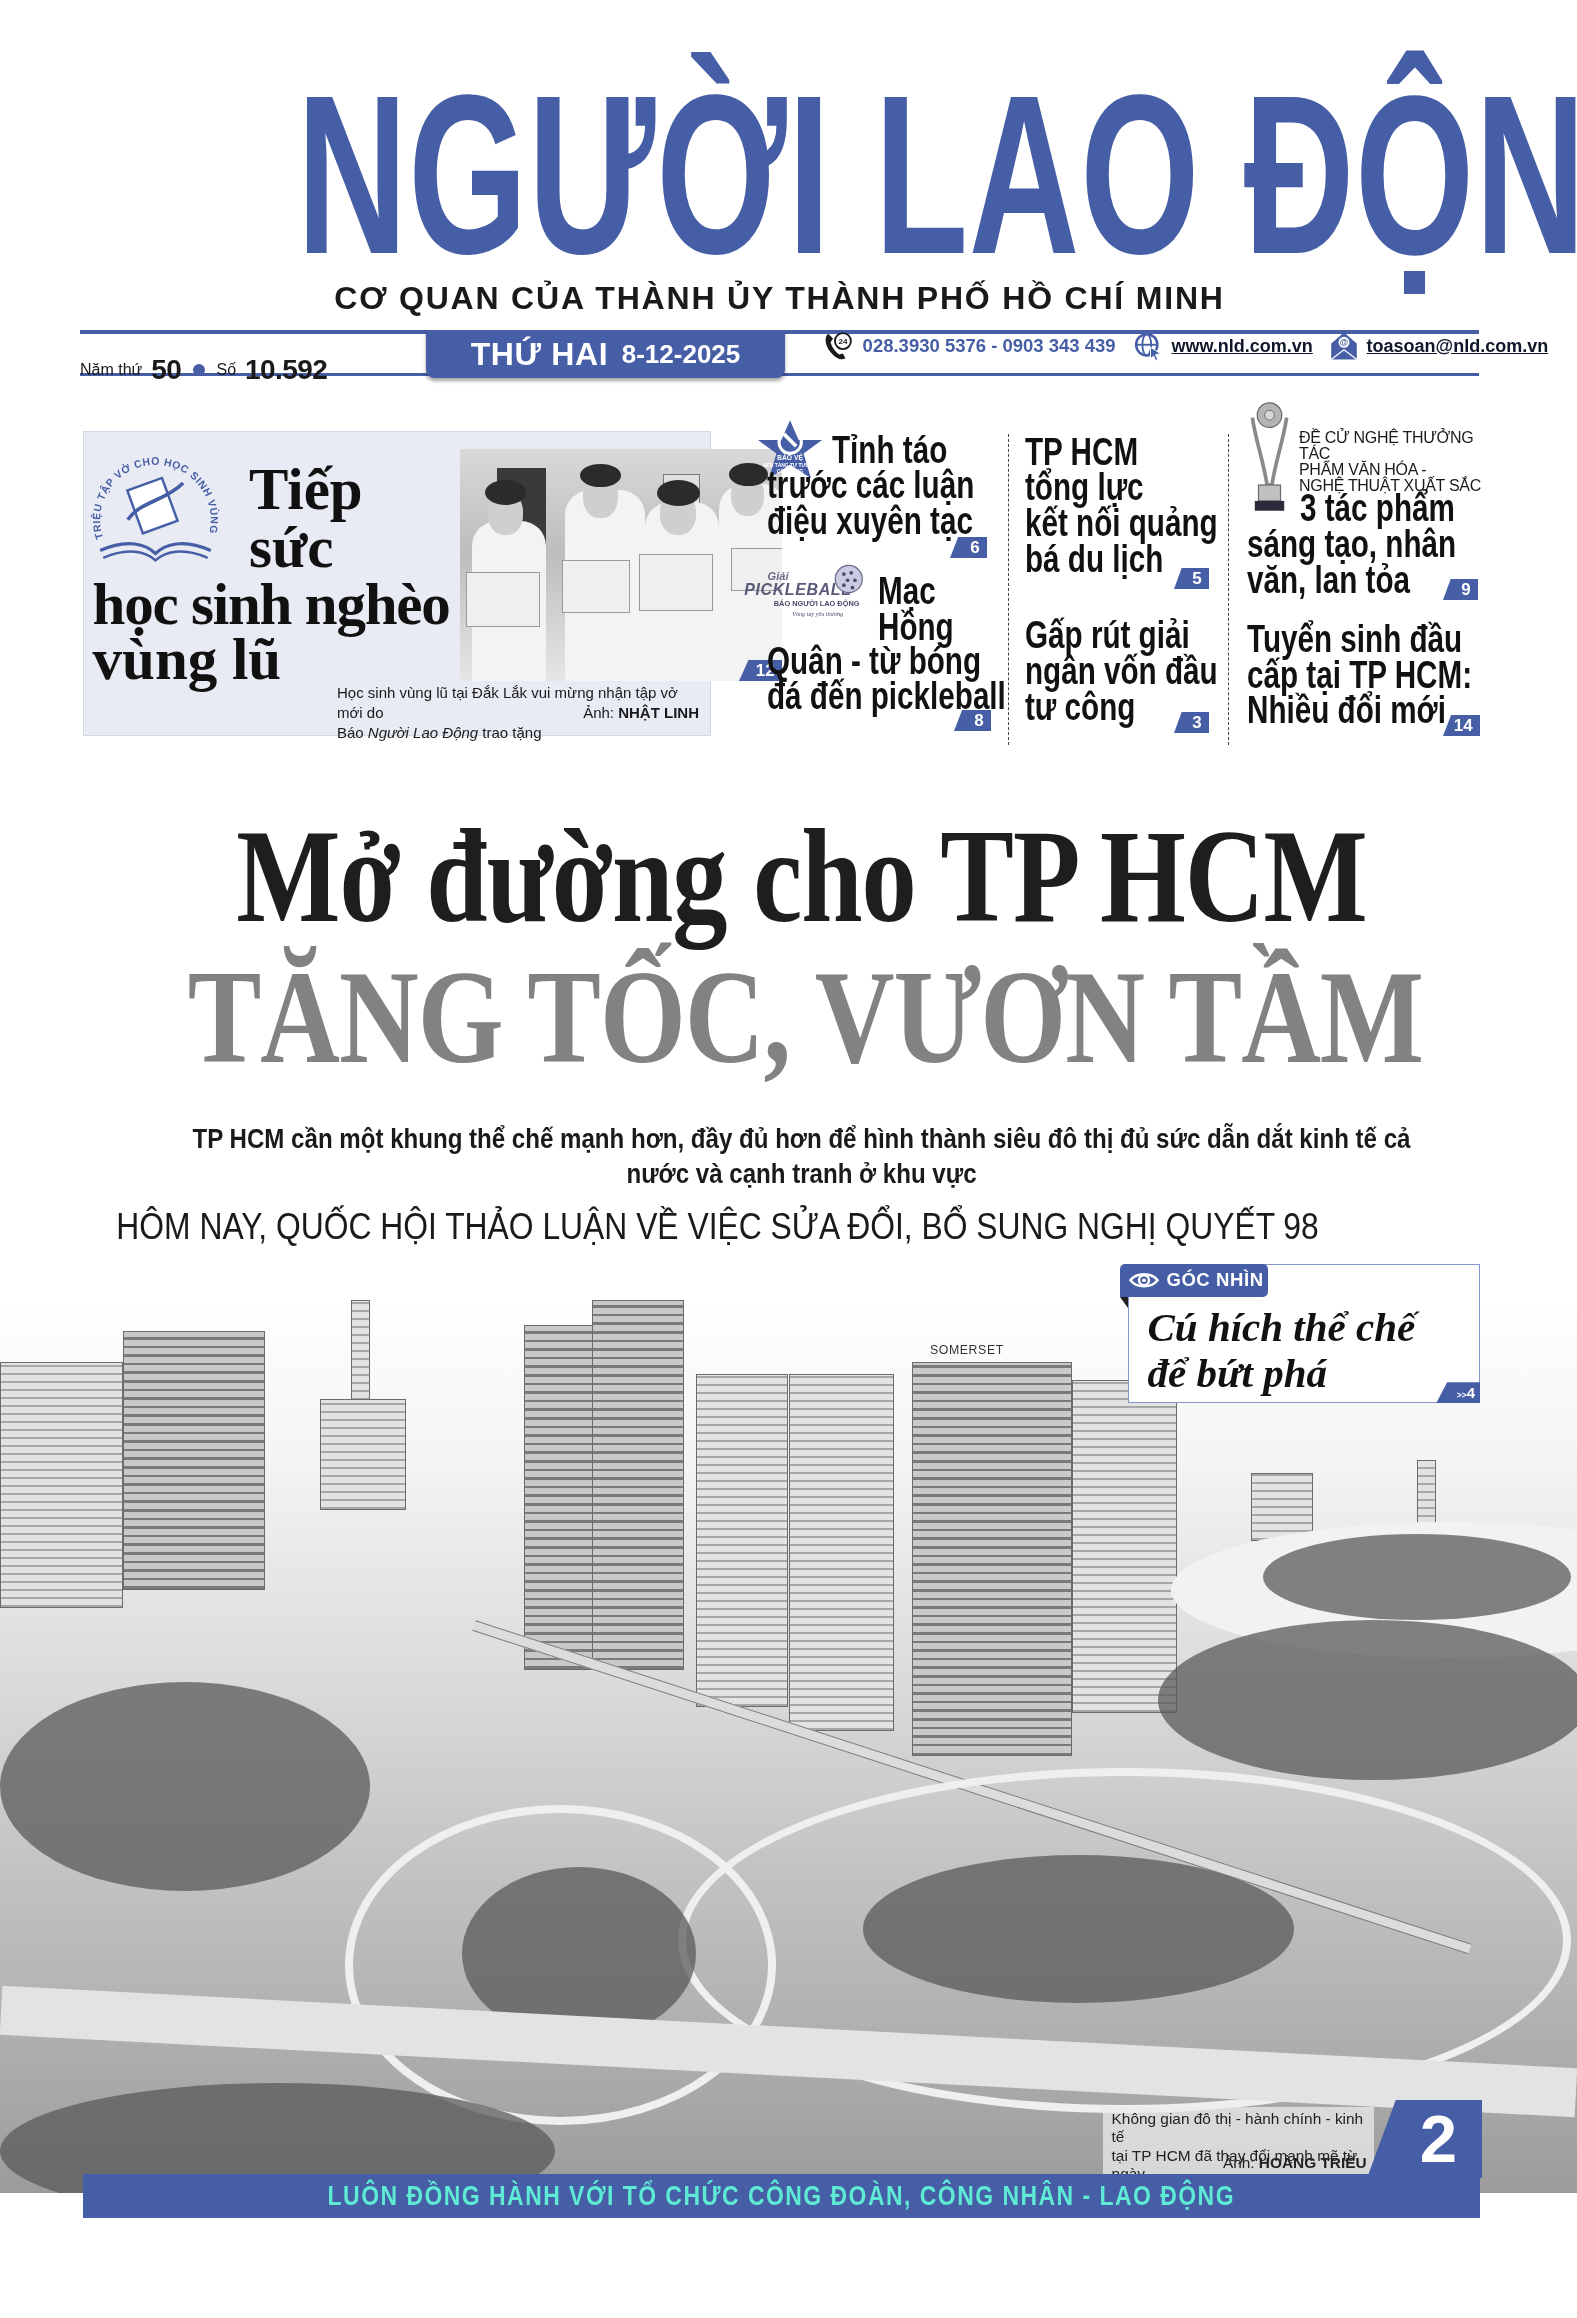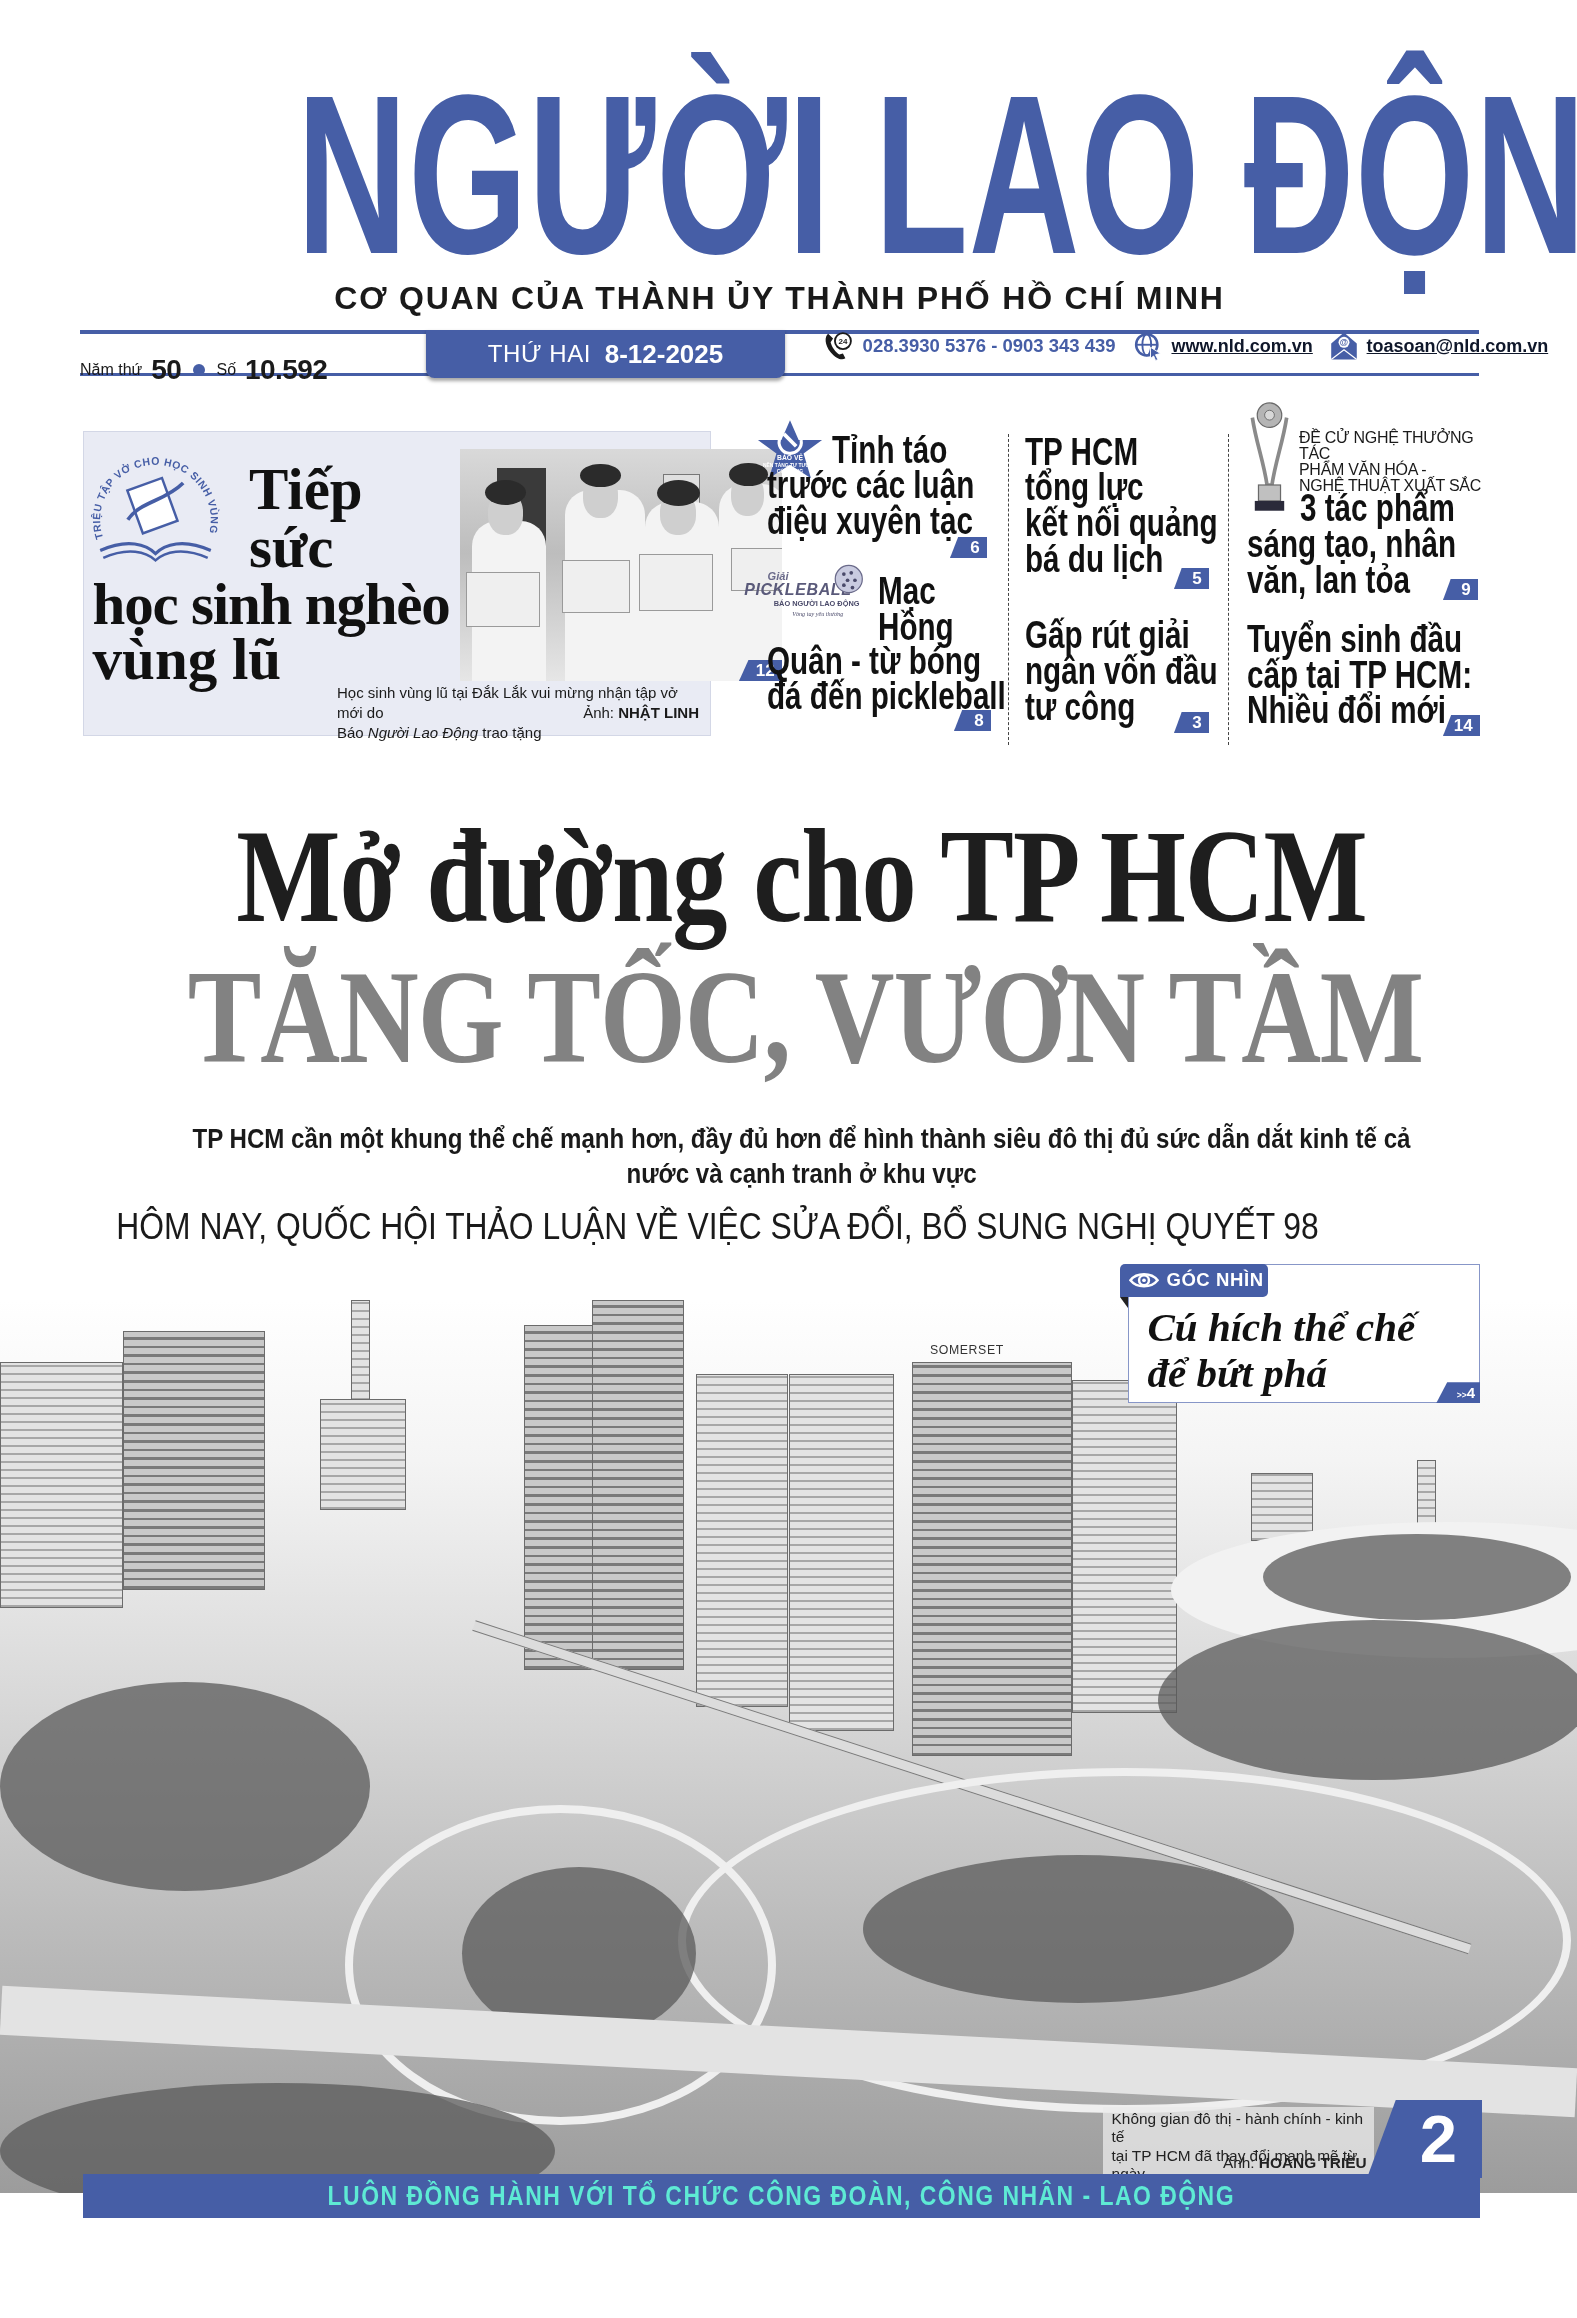--- a/index.html
+++ b/index.html
@@ -27,21 +27,21 @@
   .info-rule-bot { position: absolute; left: 0; top: 43px; width: 100%; height: 3.1px; background: #465ea6; }
   .issue-block { position: absolute; left: 0; top: 22px; height: 36px; display: flex; align-items: center; gap: 9px; white-space: nowrap; }
   .issue-label { font-size: 16px; font-weight: 400; color: #1a1a1a; }
   .issue-num { font-size: 28px; font-weight: 700; color: #1a1a1a; letter-spacing: -0.6px; }
   .issue-dot { width: 12.3px; height: 12.3px; border-radius: 50%; background: #465ea6; display: inline-block; margin: 0 2.5px; }
   .date-block {
     position: absolute; left: 346px; top: 0; width: 359px; height: 48px; background: #465ea6;
     border-radius: 0 0 8.6px 8.6px; box-shadow: 0 2.5px 3.7px rgba(0,0,0,0.35);
     display: flex; align-items: center; justify-content: center; gap: 13.6px; color: #ffffff; white-space: nowrap;
   }
-  .date-day { font-size: 24px; font-weight: 400; letter-spacing: 0.6px; }
+  .date-day { font-size: 32px; font-weight: 700; letter-spacing: 0.6px; }
   .date-value { font-size: 26px; font-weight: 700; }
   .contact-block { position: absolute; left: 742px; top: 5px; height: 22px; display: flex; align-items: center; gap: 8.6px; white-space: nowrap; }
   .contact-phone { font-size: 18.5px; font-weight: 700; color: #465ea6; }
   .contact-text { font-size: 18px; font-weight: 700; color: #0f172a; text-decoration: underline; }
   .ico { display: inline-flex; align-items: center; justify-content: center; }
 
   
   .feature-box {
     position: absolute; left: 83px; top: 431px; width: 628px; height: 305px;
     background: #e9ebf4; border: 1.2px solid #d3d7e6;

